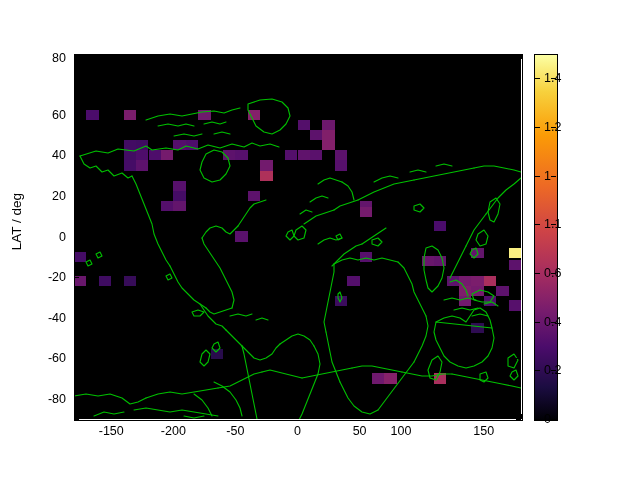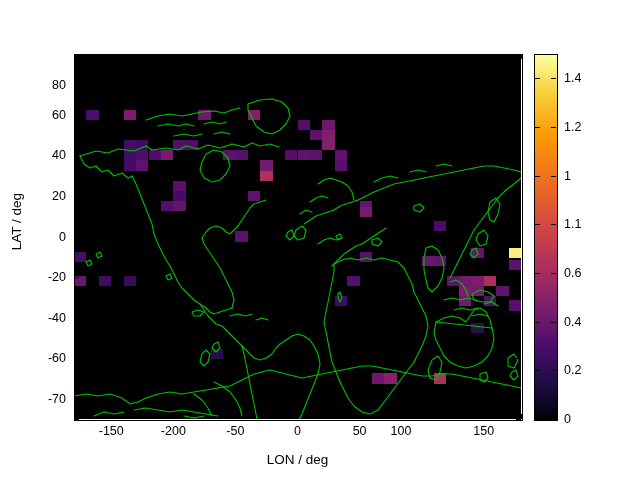--- a/index.html
+++ b/index.html
@@ -56,21 +56,21 @@
 
   
   #cbar{
     position:absolute;left:534px;top:54px;width:22px;height:365px;
     border:1px solid #000;
   }
   #cbar-grad{position:absolute;left:0;top:0;width:100%;height:100%;}
   .cbtick{position:absolute;left:535px;width:5px;height:1px;background:#000;}
   .cbtick-r{position:absolute;left:551px;width:5px;height:1px;background:#000;}
   .cb-label{
-    position:absolute;left:564px;font-size:12.5px;color:#000;
+    position:absolute;left:544px;font-size:12.5px;color:#000;
     transform:translateY(-50%);white-space:nowrap;
   }
 </style>
 </head>
 <body>
 
 <div id="figure">
 
 
   <div id="plot">
@@ -308,32 +308,31 @@
   <div id="xtick-labels">
       <div class="tick-label xtl" style="left: 111.25px;">-150</div>
       <div class="tick-label xtl" style="left: 173.33px;">-200</div>
       <div class="tick-label xtl" style="left: 235.42px;">-50</div>
       <div class="tick-label xtl" style="left: 297.5px;">0</div>
       <div class="tick-label xtl" style="left: 359.58px;">50</div>
       <div class="tick-label xtl" style="left: 401px;">100</div>
       <div class="tick-label xtl" style="left: 483.75px;">150</div>
     </div>
   <div id="ylabels">
-      <div class="tick-label ytl" style="top: 85px; width: 66px; margin-left: 38px;">80</div>
+      <div class="tick-label ytl" style="top: 58px; width: 66px; margin-left: 38px;">80</div>
       <div class="tick-label ytl" style="top: 114.83px; width: 66px; margin-left: 20px;">60</div>
       <div class="tick-label ytl" style="top: 155.39px; width: 66px;">40</div>
       <div class="tick-label ytl" style="top: 195.94px; width: 66px;">20</div>
       <div class="tick-label ytl" style="top: 236.5px; width: 66px;">0</div>
       <div class="tick-label ytl" style="top: 277.06px; width: 66px;">-20</div>
       <div class="tick-label ytl" style="top: 317.61px; width: 66px;">-40</div>
       <div class="tick-label ytl" style="top: 358.17px; width: 66px;">-60</div>
-      <div class="tick-label ytl" style="top: 398.72px; width: 66px;">-70</div>
-    </div>
-
-  <div id="xaxis-label">LON / deg</div>
+      <div class="tick-label ytl" style="top: 398.72px; width: 66px;">-80</div>
+    </div>
+
   <div id="yaxis-label">LAT / deg</div>
 
   <div id="cbar">
     <div id="cbar-grad" style="background: linear-gradient(to top, rgb(0, 0, 4) 0%, rgb(27, 12, 65) 9%, rgb(75, 12, 107) 20%, rgb(120, 28, 109) 30%, rgb(165, 44, 96) 40%, rgb(207, 68, 70) 52%, rgb(237, 105, 37) 64%, rgb(251, 155, 6) 78%, rgb(247, 209, 61) 90%, rgb(252, 255, 164) 100%);"></div>
   </div>
   <div id="cbar-ticks">
       <div class="cbtick" style="top: 419px;"></div>
       <div class="cbtick-r" style="top: 419px;"></div>
       <div class="cbtick" style="top: 370.33px;"></div>
       <div class="cbtick-r" style="top: 370.33px;"></div>

